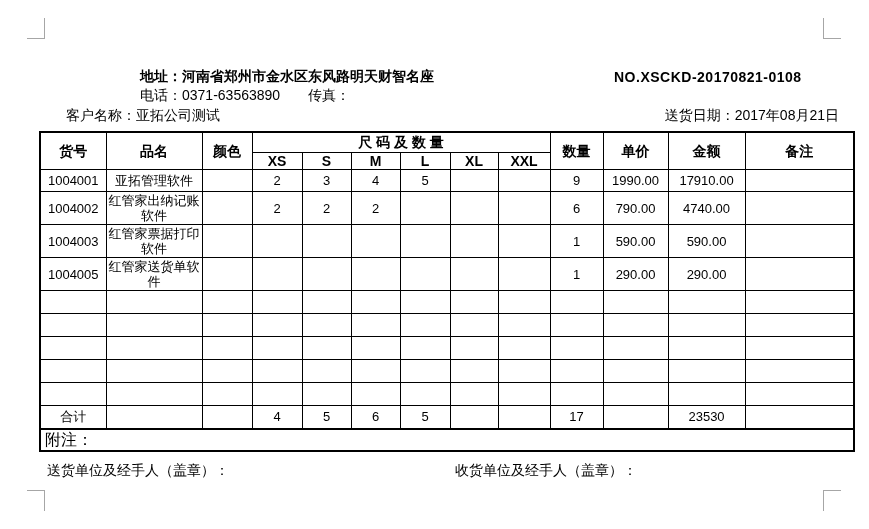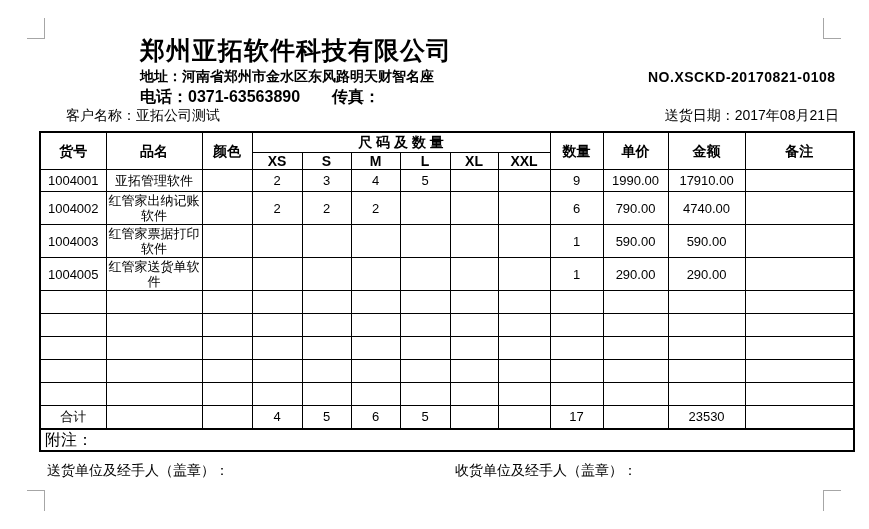--- a/index.html
+++ b/index.html
@@ -8,23 +8,23 @@
 
   
   .crop { position:absolute; width:17px; height:20px; }
   .crop.tl { left:27px; top:18px;  border-right:1px solid #a6a6a6; border-bottom:1px solid #a6a6a6; }
   .crop.tr { left:823px; top:18px; border-left:1px solid #a6a6a6;  border-bottom:1px solid #a6a6a6; }
   .crop.bl { left:27px; top:490px; border-right:1px solid #a6a6a6; border-top:1px solid #a6a6a6; }
   .crop.br { left:823px; top:490px; border-left:1px solid #a6a6a6;  border-top:1px solid #a6a6a6; }
 
   .company  { position:absolute; left:140px; top:34px; font-size:25px; font-weight:bold; letter-spacing:1px; white-space:pre; }
   .addr     { position:absolute; left:140px; top:68px; font-size:14px; font-weight:bold; white-space:pre; }
-  .phone    { position:absolute; left:140px; top:87px; font-size:16px; font-weight:bold; white-space:pre; }
+  .phone    { position:absolute; left:140px; top:87px; font-size:14px; font-weight:normal; white-space:pre; }
   .doc-title{ position:absolute; left:644px; top:42px; font-size:21px; font-weight:bold; white-space:pre; }
-  .doc-no   { position:absolute; left:648px; top:69px; font-size:14px; font-weight:bold; letter-spacing:0.5px; white-space:pre; }
+  .doc-no   { position:absolute; left:614px; top:69px; font-size:14px; font-weight:bold; letter-spacing:0.5px; white-space:pre; }
 
   .info-row { position:absolute; left:47px; top:107px; width:773px; display:flex; justify-content:space-between; font-size:14px;margin-left:19px; }
 
   table.delivery { position:absolute; left:39px; top:131px; width:814px; border-collapse:collapse; table-layout:fixed; border:2px solid #000; }
   .delivery th, .delivery td { border:1px solid #000; font-size:13px; font-weight:normal; text-align:center; vertical-align:middle; padding:0; line-height:15px; overflow:hidden; }
   .delivery thead th { font-weight:bold; font-size:14px; }
   .group-header th { height:19px; }
   .size-header th  { height:16px;margin-left:20px; }
   tbody tr { height:33px;margin-left:32px; }
   tbody tr:first-child { height:22px; }
@@ -39,21 +39,20 @@
 </head>
 <body>
 
 <div class="sheet">
 
   <div class="crop tl"></div>
   <div class="crop tr"></div>
   <div class="crop bl"></div>
   <div class="crop br"></div>
 
-  <div class="company">郑州亚拓软件科技有限公司</div>
   <div class="addr">地址：河南省郑州市金水区东风路明天财智名座</div>
   <div class="phone">电话：0371-63563890　　传真：</div>
   <div class="doc-no">NO.XSCKD-20170821-0108</div>
 
   <div class="info-row">
     <div>
       <span>客户名称：</span><span>亚拓公司测试</span>
     </div>
     <div>
       <span>送货日期：</span><span>2017年08月21日</span>

